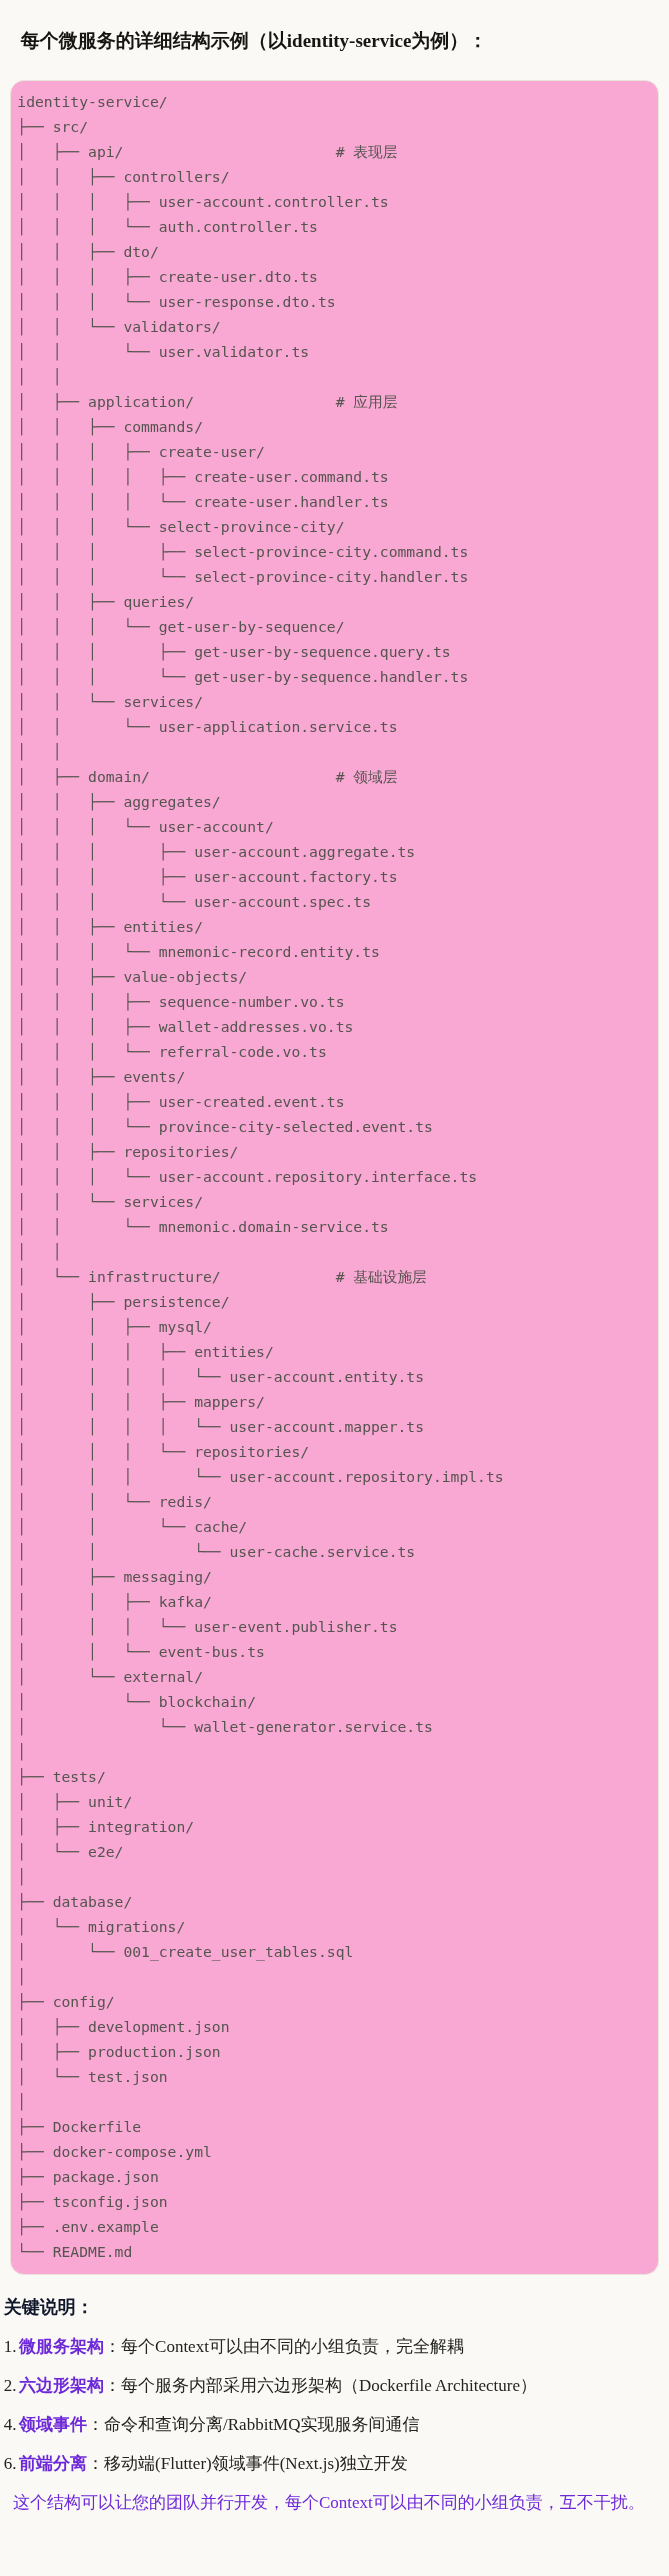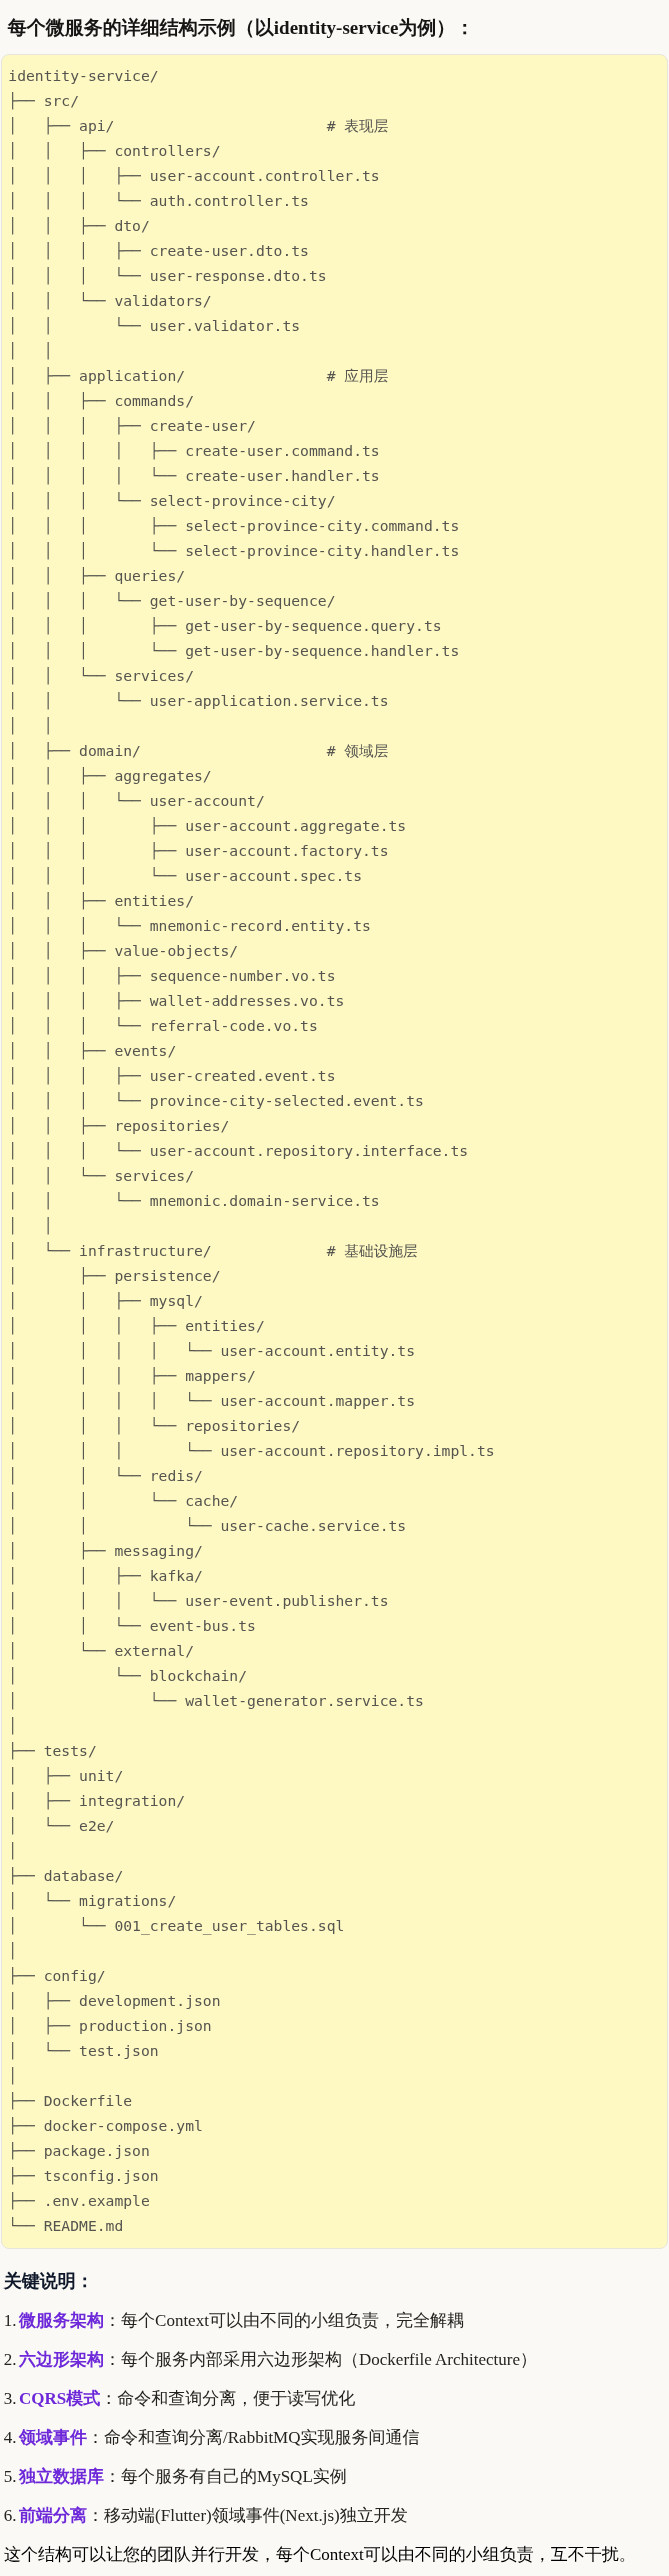--- a/index.html
+++ b/index.html
@@ -11,29 +11,29 @@
   }
   .page {
     width: 669px;
     box-sizing: border-box;
     padding: 0 0 19px 0;
   }
   h1.title {
     font-size: 19px;
     line-height: 27.5px;
     font-weight: bold;
-    margin: 4px;
+    margin: 17px;
     padding: 10px 5px 8.8px 3.8px;
     color: #161513;
   }
   .code-block {
-    background: #fef9c3;
+    background: #f9a8d4;
     border: 0.6px solid #e7e5dc;
-    border-radius: 8px;
-    margin: 0 1px;
+    border-radius: 14px;
+    margin: 0 10px;
     padding: 7.5px 6.3px 10px 6.3px;
     overflow: hidden;
   }
   pre.tree {
     margin: 0;
     font-family: "DejaVu Sans Mono", monospace;
     font-size: 14.7px;
     line-height: 25px;
     color: #55544f;
     white-space: pre;
@@ -61,22 +61,22 @@
     padding-right: 2.5px;
   }
   .note-item strong.note-label {
     font-weight: bold;
     color: #6d28d9;
   }
   p.closing {
     font-size: 17px;
     line-height: 22px;
     margin: 17.5px 5px 0 0;
-    padding-left: 4px;
-    color: #000000;
+    padding-left: 13px;
+    color: #6d28d9;
   }
 </style>
 </head>
 <body>
 
 <div class="page">
 
   <h1 class="title">每个微服务的详细结构示例（以identity-service为例）：</h1>
 
   <div class="code-block">
@@ -169,25 +169,23 @@
 └── README.md</pre>
   </div>
 
   <h2 class="notes-heading">关键说明：</h2>
 
   <ol class="notes-list">
     <li class="note-item"><span class="note-num">1.</span><strong class="note-label">微服务架构</strong><span class="note-text">：每个Context可以由不同的小组负责，完全解耦</span></li>
 
     <li class="note-item"><span class="note-num">2.</span><strong class="note-label">六边形架构</strong><span class="note-text">：每个服务内部采用六边形架构（Dockerfile Architecture）</span></li>
 
-    <li class="note-item"><span class="note-num">3.</span><strong class="note-label">CQRS模式</strong><span class="note-text">：命令和查询分离，便于读写优化</span></li>
 
     <li class="note-item"><span class="note-num">4.</span><strong class="note-label">领域事件</strong><span class="note-text">：命令和查询分离/RabbitMQ实现服务间通信</span></li>
 
-    <li class="note-item"><span class="note-num">5.</span><strong class="note-label">独立数据库</strong><span class="note-text">：每个服务有自己的MySQL实例</span></li>
 
     <li class="note-item"><span class="note-num">6.</span><strong class="note-label">前端分离</strong><span class="note-text">：移动端(Flutter)领域事件(Next.js)独立开发</span></li>
   </ol>
 
   <p class="closing">这个结构可以让您的团队并行开发，每个Context可以由不同的小组负责，互不干扰。</p>
 
 </div>
 
 
 </body></html>

